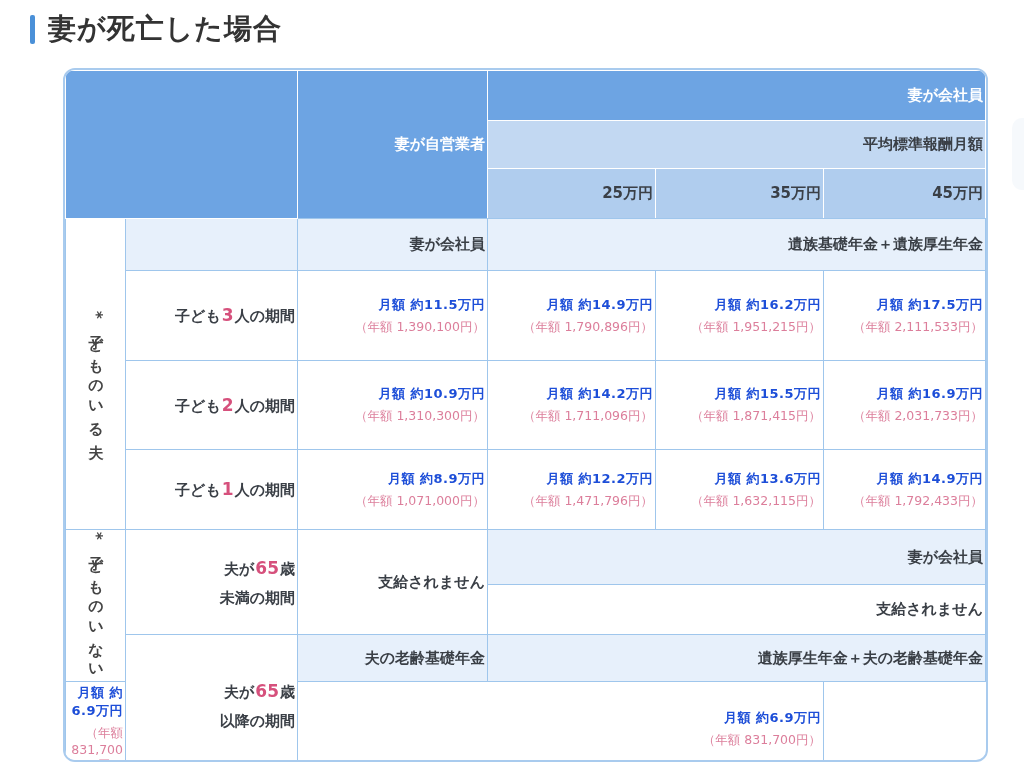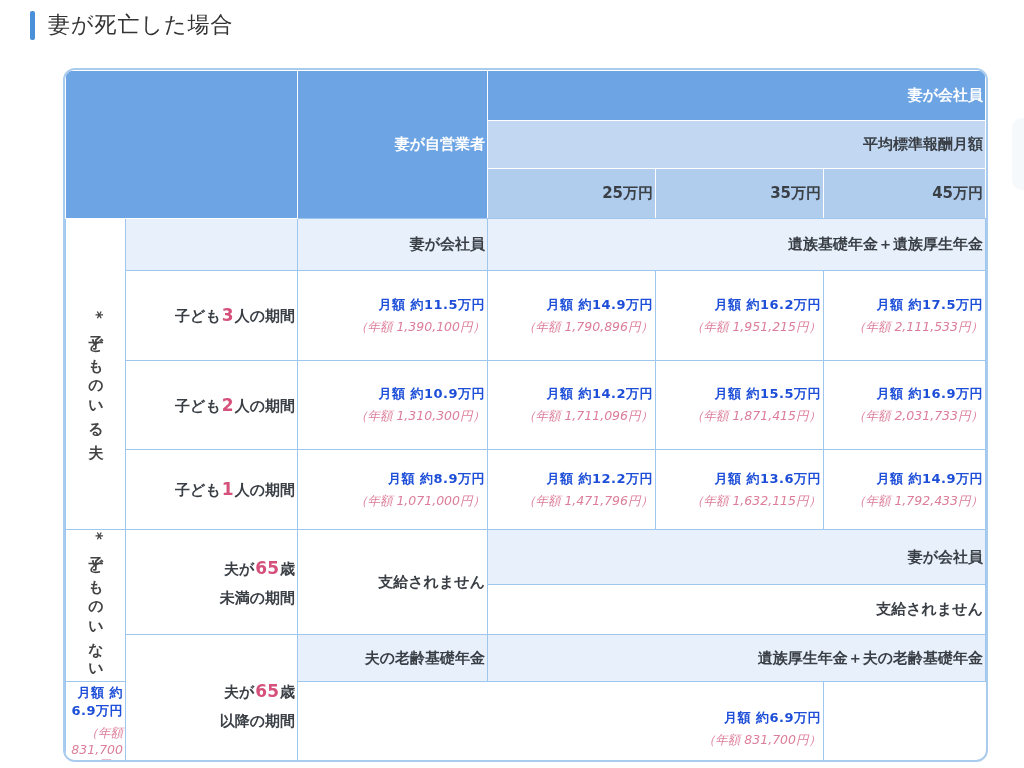--- a/index.html
+++ b/index.html
@@ -1,21 +1,21 @@
 <!DOCTYPE html>
 <html><head>
 <meta charset="utf-8">
 <style>
   html,body{margin:0;padding:0;background:#fff;width:1024px;height:768px;overflow:hidden;
     font-family:"DejaVu Sans","Liberation Sans",sans-serif;}
   .page{position:relative;width:1024px;height:768px;background:#fff;}
 
   .title-row{position:absolute;left:30px;top:10px;display:flex;align-items:center;gap:13px;}
   .title-bar{width:5px;height:29px;background:#4a90d8;border-radius:2px;flex:0 0 auto;}
-  .page-title{margin:0;font-size:22px;font-weight:normal;color:#333;letter-spacing:1px;}
+  .page-title{margin:0;font-size:28px;font-weight:bold;color:#333;letter-spacing:1px;}
 
   .table-wrap{position:absolute;left:63px;top:68px;width:925px;height:694px;
     border:2px solid #a9cbee;border-radius:12px;overflow:hidden;box-sizing:border-box;background:#fff;}
   table{width:100%;height:100%;border-collapse:collapse;table-layout:fixed;}
   td{border:1px solid #9fc6ec;text-align:right;vertical-align:middle;color:#3a3f46;
      font-size:15px;font-weight:bold;padding:2px;overflow:hidden;}
 
   td.hdr{background:#6da4e3;color:#fff;border-color:rgba(255,255,255,0.55);}
   td.hdr.bb{border-bottom-color:#9fc6ec;}
   td.subhdr{background:#c2d8f2;border-color:rgba(255,255,255,0.7);}
@@ -25,21 +25,21 @@
 
   tr.h1{height:50px;} tr.h2{height:48px;} tr.h3{height:50px;margin-left:41px;}
   tr.r4{height:52px;} tr.r5{height:90px;} tr.r6{height:89px;} tr.r7{height:80px;padding-left:29px;}
   tr.r8{height:55px;} tr.r9{height:50px;} tr.r10{height:47px;}
 
   .vtext{writing-mode:vertical-rl;text-orientation:mixed;letter-spacing:4px;
     margin:0 auto;font-size:15px;font-weight:600;color:#444;line-height:1;}
   td.rowlabel{background:#fff;line-height:1.9;}
   .num{color:#d6507c;font-size:17px;padding:0 1px;}
   .m{color:#1d4ed8;font-size:13px;font-weight:bold;margin-bottom:5px;letter-spacing:0.5px;}
-  .yv{color:#dc7e9b;font-size:12.5px;font-weight:normal;font-style:italic;}
+  .yv{color:#dc7e9b;font-size:12.5px;font-weight:normal;}
 
   .edge-widget{position:absolute;right:0;top:118px;width:12px;height:72px;
     background:#f6f9fc;border-radius:10px 0 0 10px;}
 </style>
 </head>
 <body>
 
 <div class="page">
 
   <div class="title-row">

